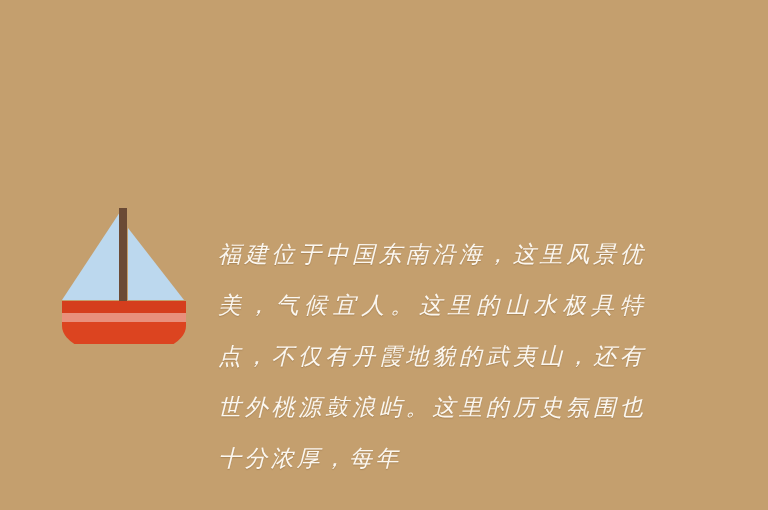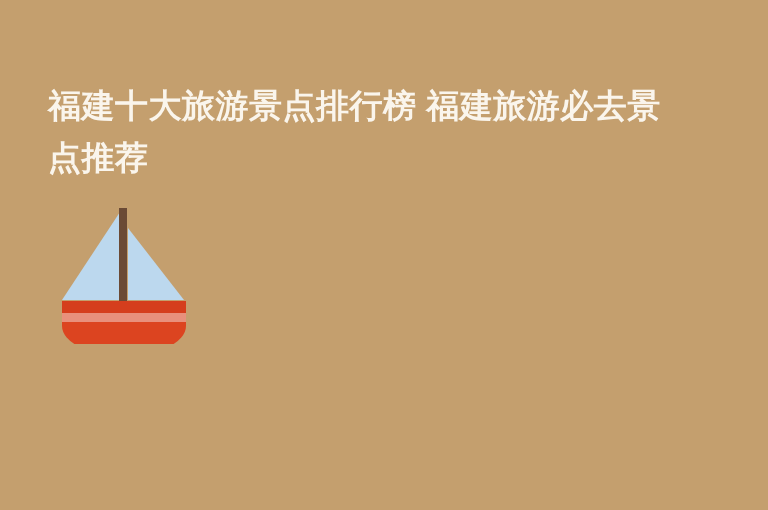--- a/index.html
+++ b/index.html
@@ -75,36 +75,36 @@
     font-weight: 300;
     text-shadow: 0 1px 1px rgba(120, 85, 45, 0.35);
     word-break: break-all;
   }
 </style>
 </head>
 <body>
 
 <div id="article-card">
 
-  <h1 id="article-title">福建十大旅游景点排行榜 福建旅游必去景点推荐</h1>
 
   <div id="content-row">
 
     <div id="sailboat-illustration">
       <svg viewBox="0 0 132 142" xmlns="http://www.w3.org/2000/svg">
 
         <polygon points="62,10 62,98 4,98" fill="#BCD8EE"></polygon>
 
         <polygon points="70,26 126,98 70,98" fill="#BCD8EE"></polygon>
 
         <rect x="61" y="6" width="8" height="96" fill="#6B4A35"></rect>
 
         <rect x="4" y="99" width="124" height="12" fill="#D53E1D"></rect>
 
         <rect x="4" y="111" width="124" height="9" fill="#E8907C"></rect>
 
         <path d="M4 120 L128 120 L128 124 A62 30 0 0 1 4 124 Z" fill="#DC4420"></path>
       </svg>
     </div>
 
+    <p id="article-body">福建位于中国东南沿海，这里风景优美，气候宜人。这里的山水极具特点，不仅有丹霞地貌的武夷山，还有世外桃源鼓浪屿。这里的历史氛围也十分浓厚，每年</p>
 
   </div>
 </div>
 
 </body></html>

